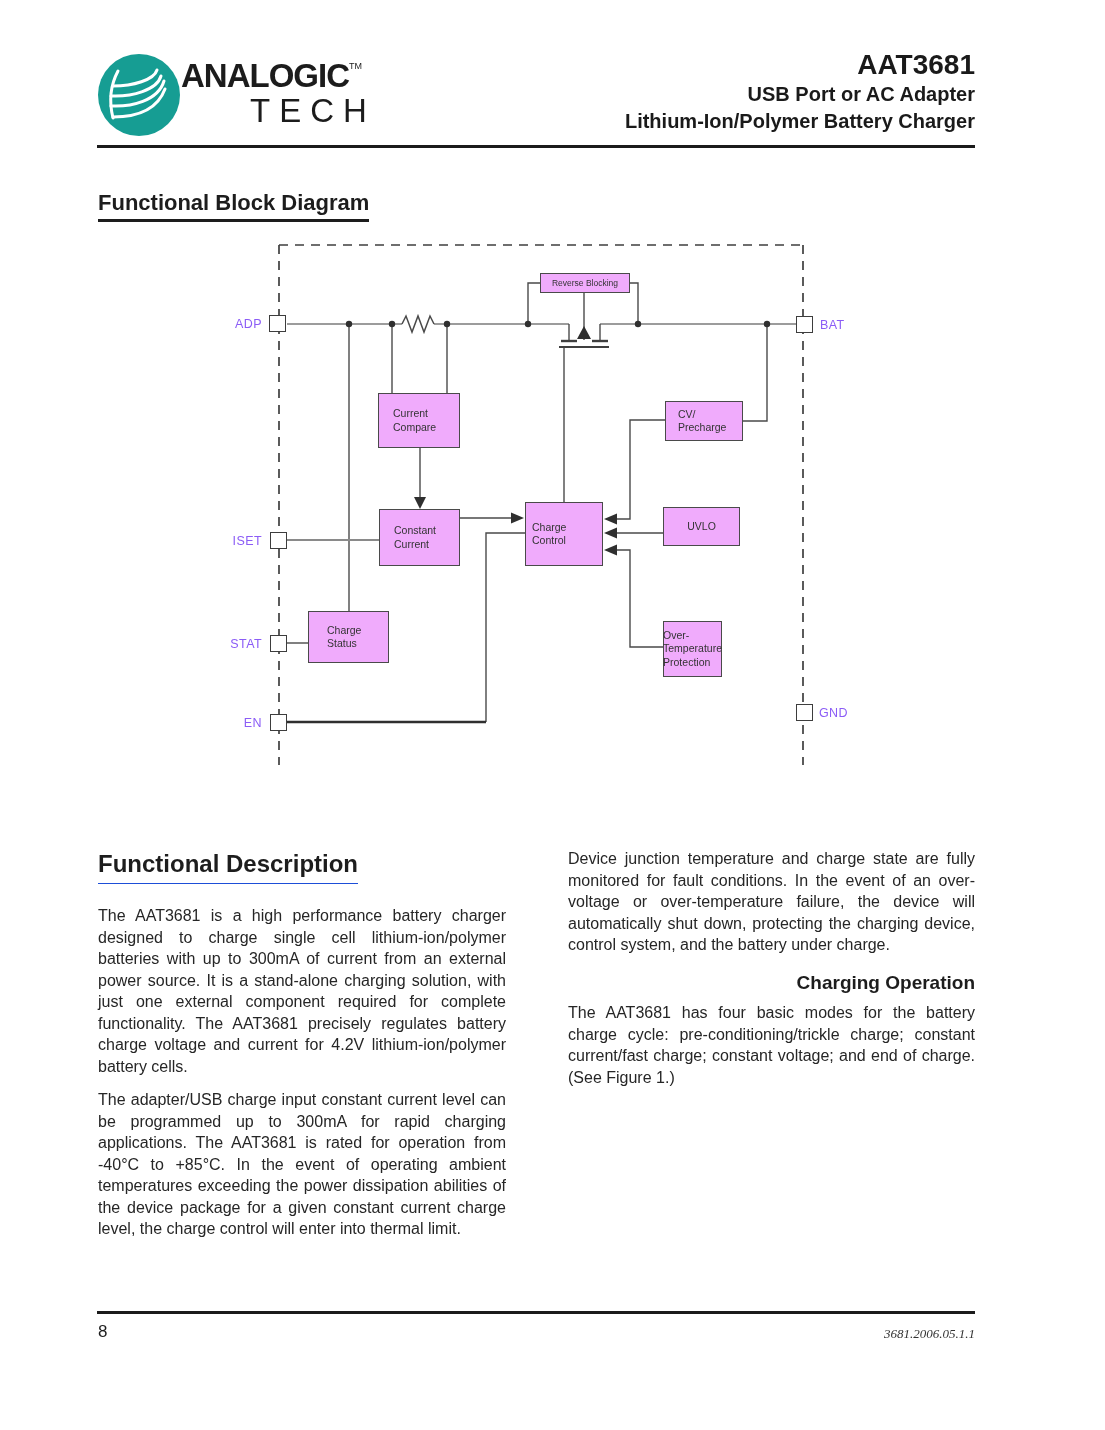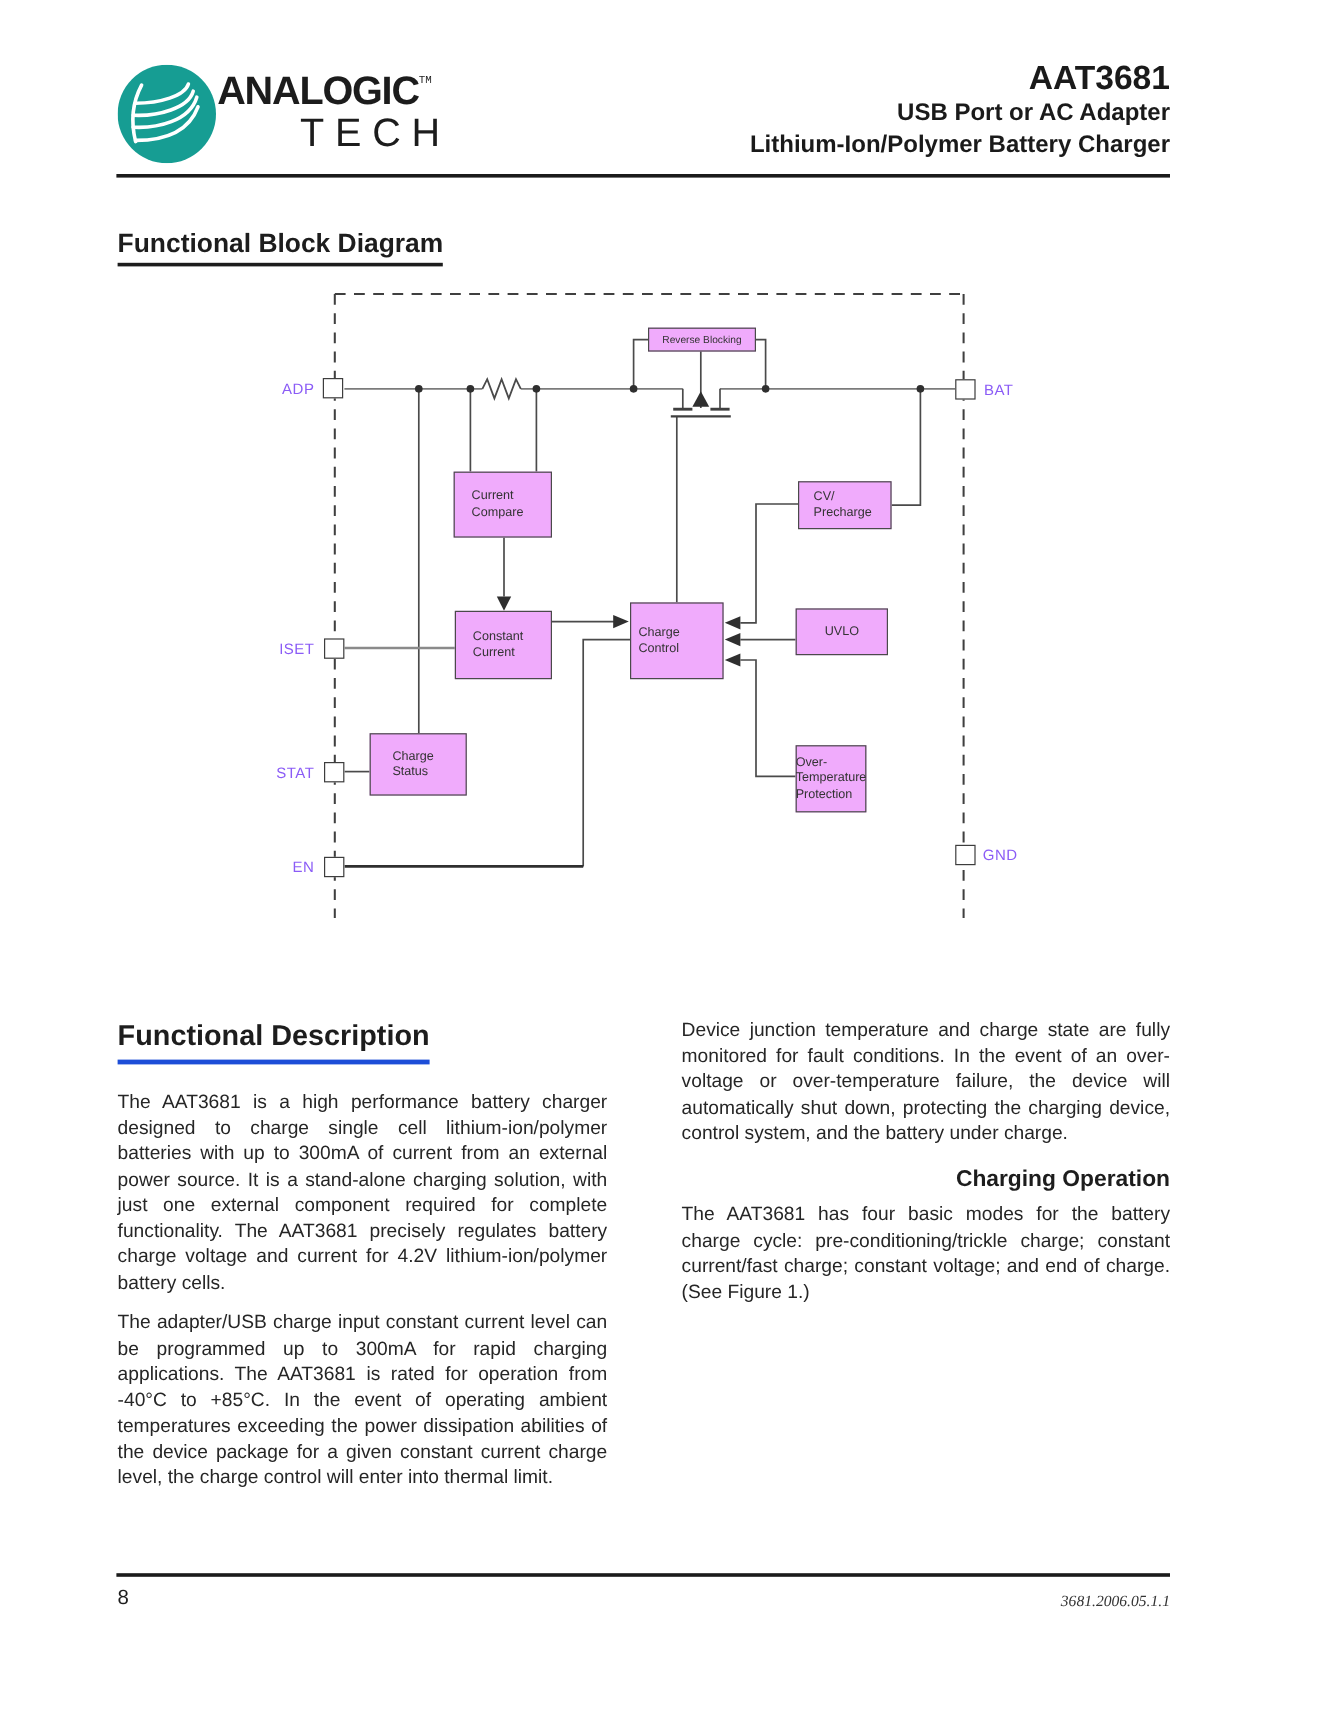--- a/index.html
+++ b/index.html
@@ -5,21 +5,21 @@
   html,body{margin:0;padding:0;background:#e8e8e8;}
   .page{
     position:relative; width:1105px; height:1430px; background:#ffffff;
     font-family:"Liberation Sans", sans-serif; color:#222; overflow:hidden;
     margin:0 auto;
   }
   
   .logo-circle{position:absolute; left:98px; top:54px; width:82px; height:82px;}
   .logo-word{position:absolute; left:181px; top:57px; font-size:33px; font-weight:700;
     letter-spacing:-1px; color:#1c1c1c; white-space:nowrap;}
-  .logo-tm{font-size:9px; font-weight:400; vertical-align:18px; letter-spacing:0;font-family:Liberation Mono, monospace;}
+  .logo-tm{font-size:9px; font-weight:400; vertical-align:18px; letter-spacing:0;}
   .logo-word2{position:absolute; left:250px; top:92px; font-size:33px; font-weight:400;
     letter-spacing:9px; color:#1c1c1c; white-space:nowrap;}
   .title-block{position:absolute; left:500px; top:50px; width:475px; text-align:right; color:#1a1a1a;}
   .part-number{font-size:28px; font-weight:700; line-height:1.1;}
   .subtitle{font-size:20px; font-weight:700; line-height:1.38;}
   .rule{position:absolute; left:97px; width:878px; background:#1b1b1b;}
   .rule.header{top:145px; height:3px;}
   .rule.footer{top:1311px; height:3px;}
   
   .h-bd{position:absolute; left:98px; top:190px; font-size:22px; font-weight:700; color:#1d1d1d;
@@ -33,21 +33,21 @@
     border:1.6px solid #3d3d3d; box-sizing:border-box;}
   .pin-lb{position:absolute; font-size:12.5px; color:#8b5cf6; letter-spacing:0.4px;}
   .pin-lb.l{text-align:right;}
   
   .col{position:absolute; width:408px; font-size:16px; line-height:1.345;
     text-align:justify; color:#262626;}
   .col p{margin:0 0 12px 0;}
   .col-l{left:98px; top:848px;}
   .col-r{left:568px; top:848px; width:407px;}
   .h-fd{display:inline-block; font-size:24px; font-weight:700; color:#1d1d1d;
-    border-bottom:4px solid #1d4ed8; padding-bottom:3px; margin:0 0 21px 0;}
+    border-bottom:1px solid #1d4ed8; padding-bottom:3px; margin:0 0 21px 0;}
   .h-co{font-size:19px; font-weight:700; color:#1d1d1d; margin:14px 0 7px 0; text-align:right;}
   
   .page-num{position:absolute; left:98px; top:1322px; font-size:17px; color:#1d1d1d;}
   .doc-ver{position:absolute; left:700px; top:1326px; width:275px; text-align:right;
     font-family:"Liberation Serif", serif; font-style:italic; font-size:13px; color:#333;}
 </style>
 </head>
 <body>
 
 <div class="page">

